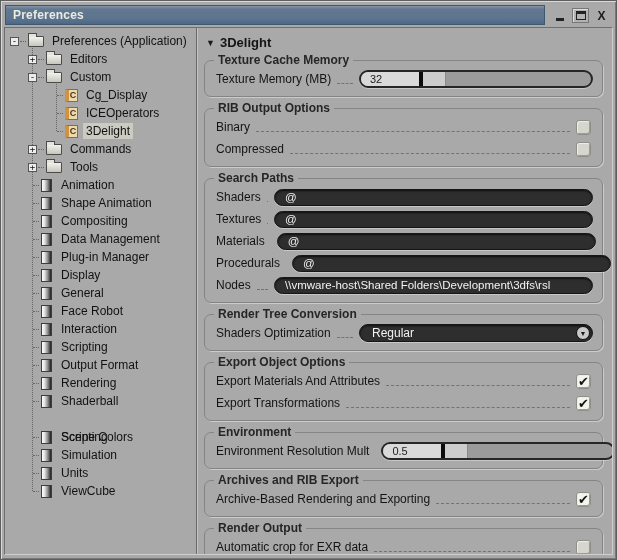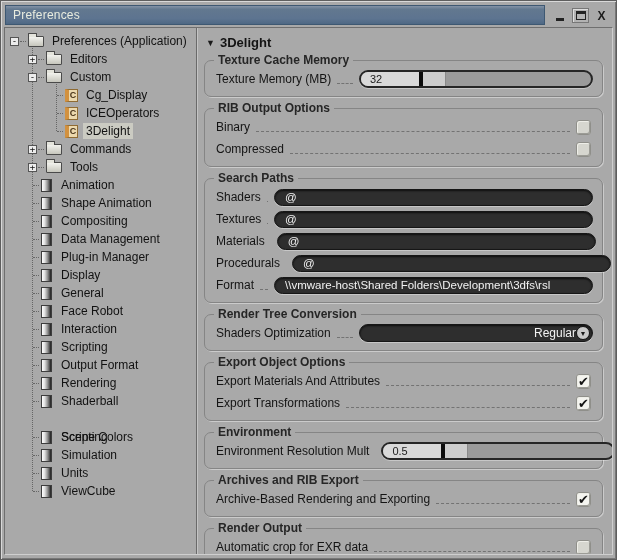--- a/index.html
+++ b/index.html
@@ -10,21 +10,21 @@
     box-shadow:inset 1px 1px 0 #d9d9d9, inset -1px -1px 0 #777;
     padding:3px;overflow:hidden;
   }
   
   .titlebar{display:flex;align-items:stretch;height:20px;margin:1px 1px 2px 1px;}
   .titleblue{
     flex:0 0 540px;display:flex;align-items:center;
     background:linear-gradient(#8493a6 0%, #62788f 18%, #5d7490 70%, #4e6884 100%);
     border:1px solid #3e5872;padding-left:7px;
   }
-  .titletext{font-size:12px;font-weight:normal;color:#e9ecdf;letter-spacing:.2px;}
+  .titletext{font-size:12px;font-weight:bold;color:#e9ecdf;letter-spacing:.2px;}
   .winbtns{flex:1;display:flex;align-items:center;justify-content:flex-end;gap:4px;padding-right:2px;}
   .wbtn{width:17px;height:15px;display:flex;align-items:flex-end;justify-content:center;cursor:default;}
   .min-glyph{width:8px;height:3px;background:#222;margin-bottom:2px;}
   .max-glyph{width:10px;height:9px;border:1px solid #222;border-top:3px solid #222;margin-bottom:2px;background:#b4b4b4;}
   .wbtn.max{border:1px solid #777;background:#b2b2b2;box-shadow:inset 1px 1px 0 #ddd;}
   .close-glyph{font-size:12px;font-weight:bold;color:#1c1c1c;line-height:14px;}
   
   .content{
     display:flex;height:528px;
     border:1px solid;border-color:#6f6f6f #cfcfcf #cfcfcf #6f6f6f;background:#a9a9a9;
@@ -72,21 +72,21 @@
   .slider{flex:0 0 234px;height:18px;border-radius:9px;border:2px solid #262626;background:#9b9b9b;
     box-shadow:0 1px 0 rgba(255,255,255,.35);display:flex;overflow:hidden;align-items:stretch;}
   .sval{flex:0 0 25%;background:#d9d9d9;display:flex;align-items:center;padding-left:9px;
     font-size:11px;color:#1c1c1c;}
   .sthumb{flex:0 0 4px;background:#0c0c0c;}
   .shandle{flex:0 0 23px;background:#cdcdcd;border-right:1px solid #8a8a8a;}
   
   .dropdown{flex:0 0 234px;height:18px;border-radius:9px;background:#2e2e2e;border:1px solid #161616;
     box-shadow:0 1px 0 rgba(255,255,255,.35), inset 0 1px 2px rgba(0,0,0,.7);
     display:flex;align-items:center;padding:0 2px 0 12px;}
-  .dropdown .ddval{flex:1;font-size:12px;color:#f2f2f2;text-align:right;}
+  .dropdown .ddval{flex:1;font-size:12px;color:#f2f2f2;}
   .ddcircle{width:14px;height:14px;border-radius:50%;background:#c9c9c9;border:1px solid #111;
     display:flex;align-items:center;justify-content:center;}
   .ddarrow{font-size:7px;color:#1a1a1a;line-height:7px;}
   
   .cb{flex:0 0 15px;width:15px;height:15px;border-radius:3px;background:#d6d6cf;
     border:1px solid #8f8f8a;box-shadow:inset 1px 1px 0 #eeeee8, inset -1px -1px 0 #9c9c96;
     display:flex;align-items:center;justify-content:center;margin-right:2px;}
   .cb.on{background:#f4f4ef;}
   .cb .mark{font-size:13px;font-weight:bold;color:#131313;line-height:13px;
     font-family:"DejaVu Sans",sans-serif;}
@@ -326,21 +326,21 @@
             </div>
         </div>
         <div class="prow">
           <span class="plabel">Procedurals</span>
           <span class="leader"></span>
           <div class="darkfield w-field">
               <span>@</span>
             </div>
         </div>
         <div class="prow">
-          <span class="plabel">Format</span>
+          <span class="plabel">Nodes</span>
           <span class="leader"></span>
           <div class="darkfield w-field">
               <span>\\vmware-host\Shared Folders\Development\3dfs\rsl</span>
             </div>
         </div>
       </div>
 
       <div class="group">
         <div class="gtitle">Render Tree Conversion</div>
         <div class="prow">

